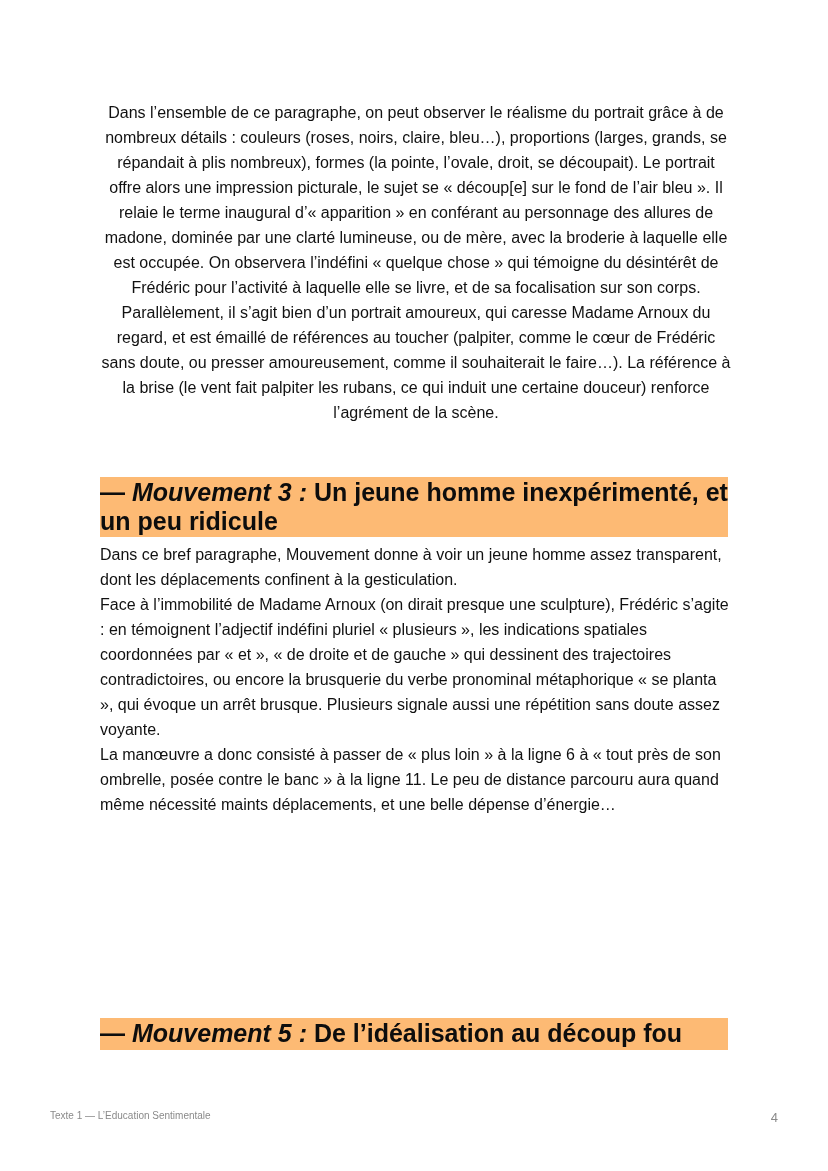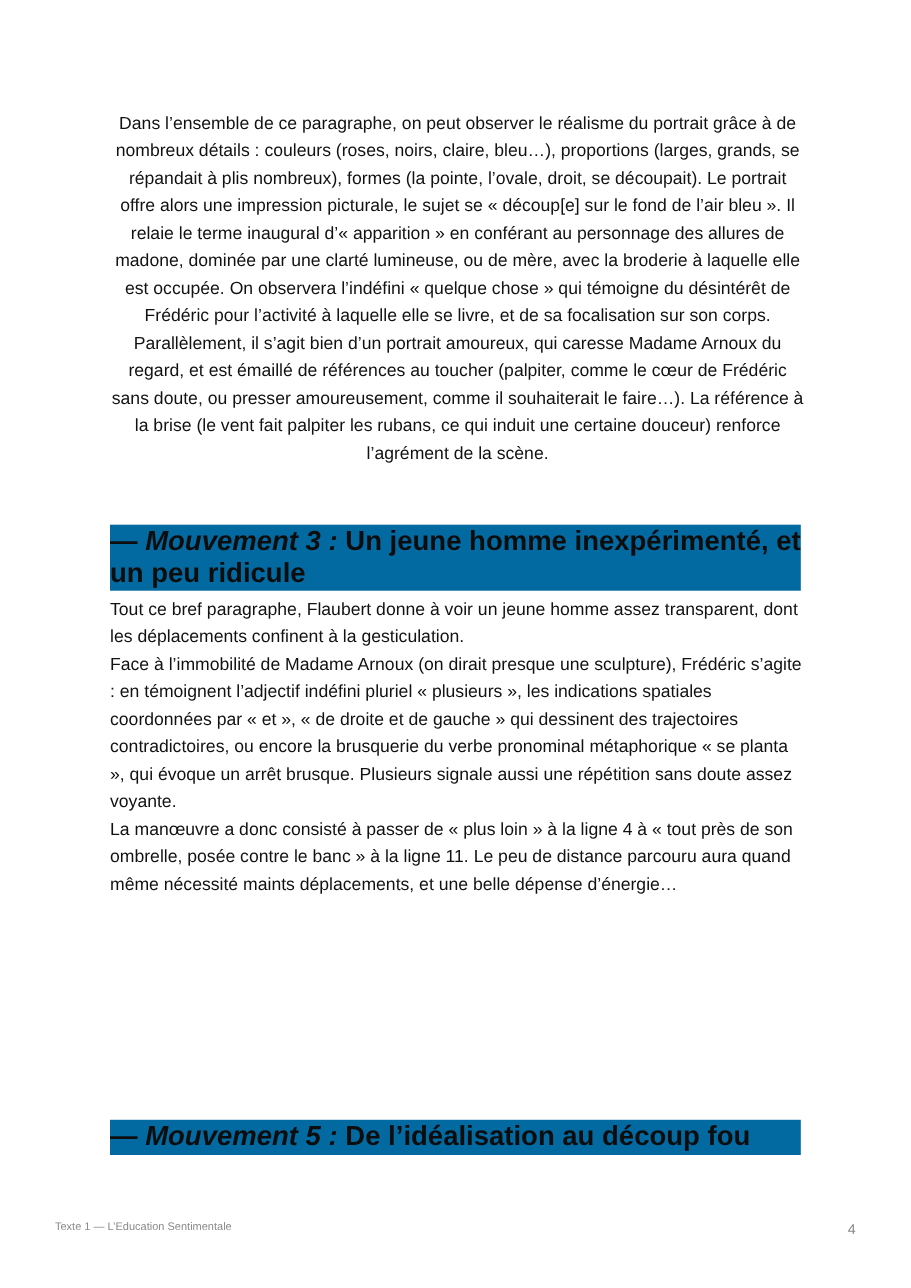--- a/index.html
+++ b/index.html
@@ -23,21 +23,21 @@
     }
     .para-block {
       font-size: 16px;
       line-height: 25px;
       margin: 0;
     }
     .para-block p {
       margin: 0;
     }
     .heading {
-      background: #0369a1;
+      background: #fdba74;
       font-weight: bold;
       font-size: 25px;
       line-height: 28.5px;
       padding: 1px 0 2px 0;
       margin: 0;
       width: 628px;
       color: #0d0d0d;
     }
     .heading .italic {
       font-style: italic;
@@ -67,23 +67,23 @@
 <div class="page-content">
 
   <div class="para-block block1">
     <p>Dans l’ensemble de ce paragraphe, on peut observer le réalisme du portrait grâce à de nombreux détails : couleurs (roses, noirs, claire, bleu…), proportions (larges, grands, se répandait à plis nombreux), formes (la pointe, l’ovale, droit, se découpait). Le portrait offre alors une impression picturale, le sujet se « découp[e] sur le fond de l’air bleu ». Il relaie le terme inaugural d’« apparition » en conférant au personnage des allures de madone, dominée par une clarté lumineuse, ou de mère, avec la broderie à laquelle elle est occupée. On observera l’indéfini « quelque chose » qui témoigne du désintérêt de Frédéric pour l’activité à laquelle elle se livre, et de sa focalisation sur son corps.</p>
     <p>Parallèlement, il s’agit bien d’un portrait amoureux, qui caresse Madame Arnoux du regard, et est émaillé de références au toucher (palpiter, comme le cœur de Frédéric sans doute, ou presser amoureusement, comme il souhaiterait le faire…). La référence à la brise (le vent fait palpiter les rubans, ce qui induit une certaine douceur) renforce l’agrément de la scène.</p>
   </div>
 
   <h2 class="heading h3"><span>— </span><span class="italic">Mouvement 3 :</span><span> Un jeune homme inexpérimenté, et un peu ridicule</span></h2>
 
   <div class="para-block block2">
-    <p>Tout ce bref paragraphe, Flaubert donne à voir un jeune homme assez transparent, dont les déplacements confinent à la gesticulation.</p>
+    <p>Dans ce bref paragraphe, Mouvement donne à voir un jeune homme assez transparent, dont les déplacements confinent à la gesticulation.</p>
     <p>Face à l’immobilité de Madame Arnoux (on dirait presque une sculpture), Frédéric s’agite : en témoignent l’adjectif indéfini pluriel « plusieurs », les indications spatiales coordonnées par « et », « de droite et de gauche » qui dessinent des trajectoires contradictoires, ou encore la brusquerie du verbe pronominal métaphorique « se planta », qui évoque un arrêt brusque. Plusieurs signale aussi une répétition sans doute assez voyante.</p>
-    <p>La manœuvre a donc consisté à passer de « plus loin » à la ligne 4 à « tout près de son ombrelle, posée contre le banc » à la ligne 11. Le peu de distance parcouru aura quand même nécessité maints déplacements, et une belle dépense d’énergie…</p>
+    <p>La manœuvre a donc consisté à passer de « plus loin » à la ligne 6 à « tout près de son ombrelle, posée contre le banc » à la ligne 11. Le peu de distance parcouru aura quand même nécessité maints déplacements, et une belle dépense d’énergie…</p>
   </div>
 
   <h2 class="heading h4"><span>— </span><span class="italic">Mouvement 5 :</span><span> De l’idéalisation au découp fou</span></h2>
 
 </div>
 
 <div class="footer-left">Texte 1 — L’Education Sentimentale</div>
 <div class="footer-right">4</div>
 
 </body></html>

